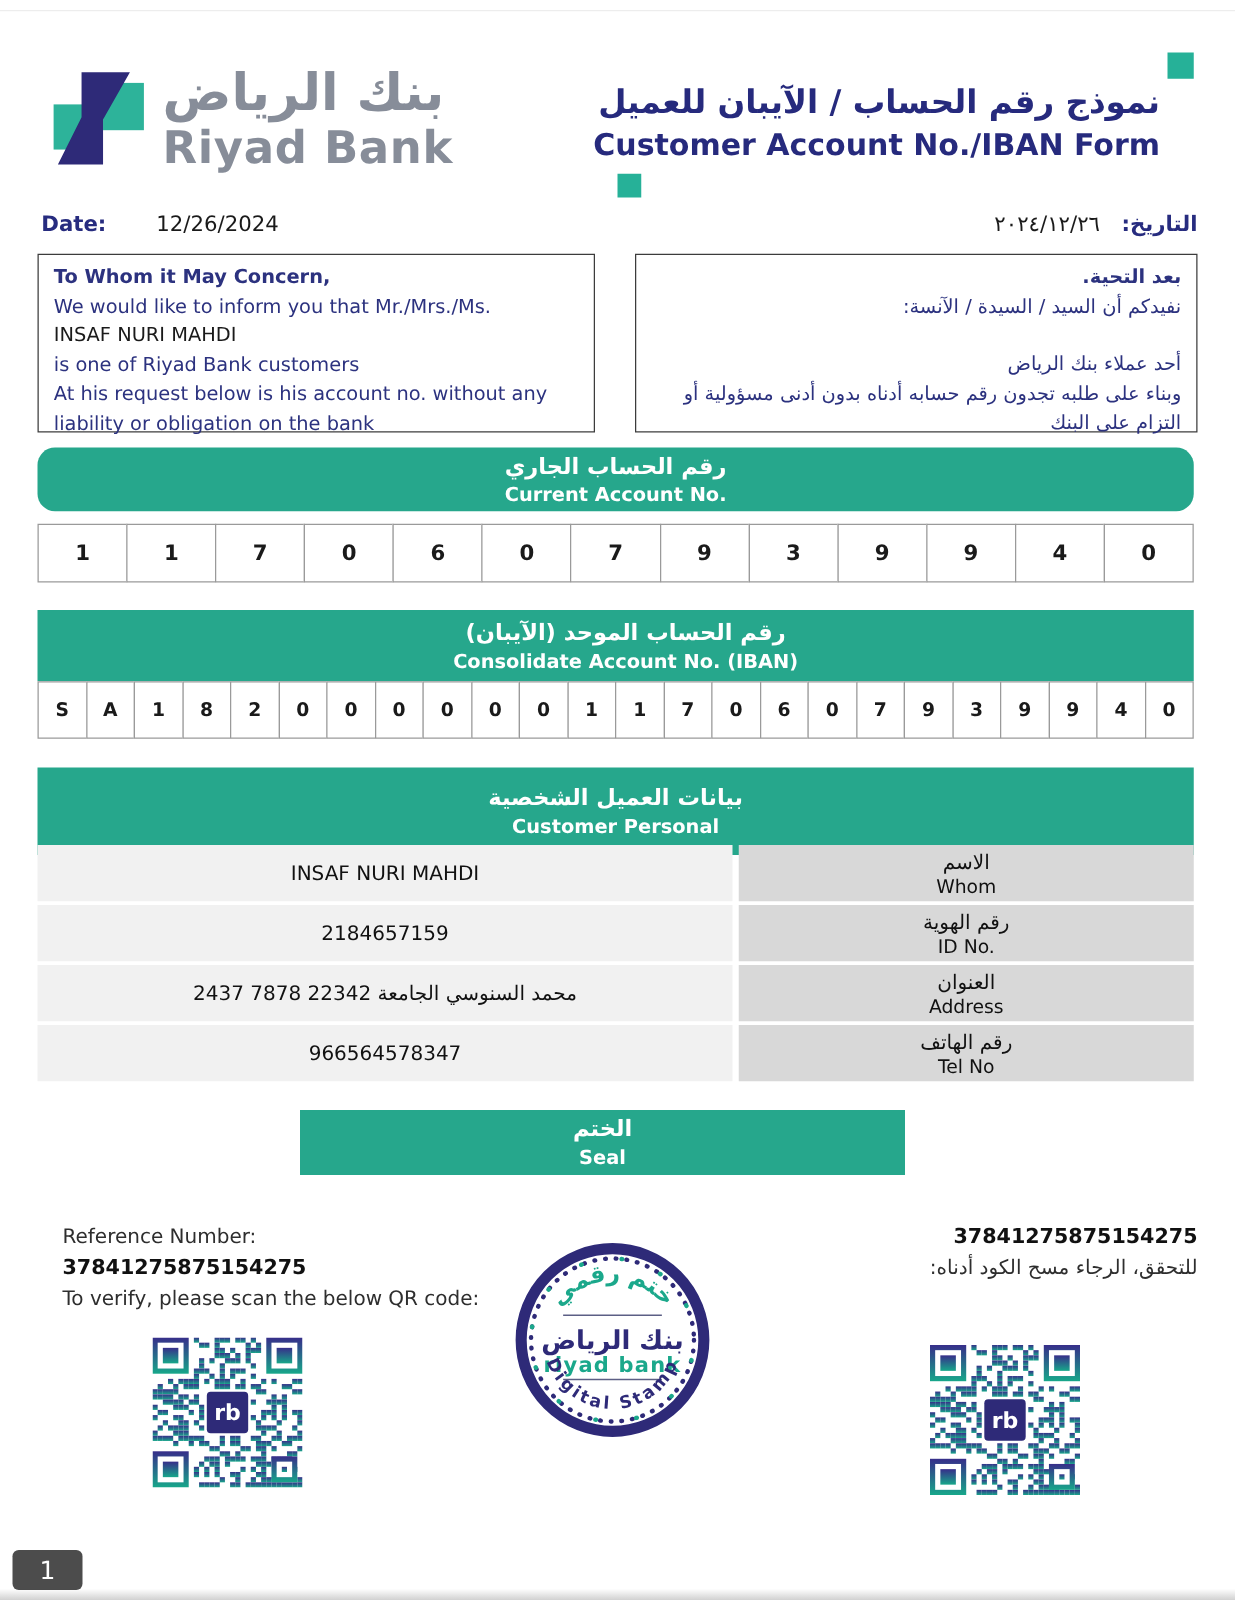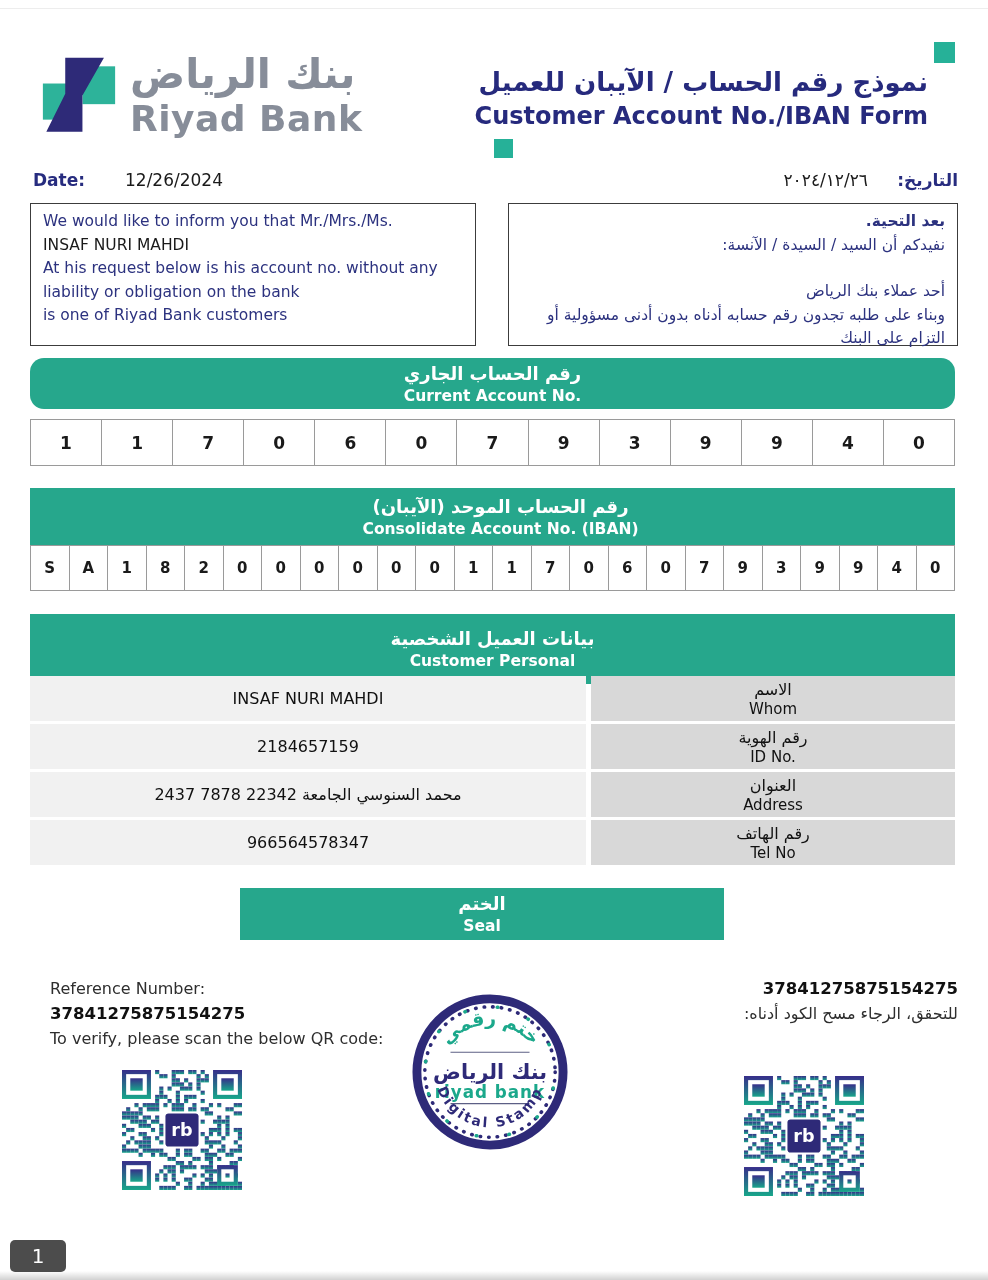--- a/index.html
+++ b/index.html
@@ -19,21 +19,21 @@
   .title-ar { font-size:26px; font-weight:bold; line-height:36px; direction:rtl; }
   .title-en { font-size:24px; font-weight:bold; line-height:33px; }
   .sq { position:absolute; background:#26b198; }
   .sq-tr { left:934px; top:42px; width:21px; height:21px; }
   .sq-mid { left:494px; top:139px; width:19px; height:19px; }
 
   
   .date-row { position:absolute; top:170px; left:0; width:988px; height:26px; font-size:17px; }
   .date-label-en { position:absolute; left:33px; color:#272c7f; font-weight:bold; }
   .date-value-en { position:absolute; left:125px; color:#1a1a1a; }
-  .date-value-ar { position:absolute; right:120px; color:#1a1a1a; direction:rtl; }
+  .date-value-ar { position:absolute; right:108px; color:#1a1a1a; direction:rtl; }
   .date-label-ar { position:absolute; right:30px; color:#272c7f; font-weight:bold; direction:rtl; }
 
   
   .info-box { position:absolute; top:203px; height:143px; border:1.5px solid #3c3c3c; background:#fff;
               padding:6px 12px; font-size:15.5px; line-height:23.5px; color:#2c327f; }
   .info-en { left:30px; width:446px; }
   .info-ar { left:508px; width:450px; direction:rtl; text-align:right; }
   .bold { font-weight:bold; }
   .name-line { color:#1a1a1a; }
   .gap-line { height:23px; }
@@ -107,24 +107,25 @@
   <div class="sq sq-mid"></div>
 
   <div class="date-row">
     <span class="date-label-en">Date:</span>
     <span class="date-value-en">12/26/2024</span>
     <span class="date-value-ar">٢٠٢٤/١٢/٢٦</span>
     <span class="date-label-ar">التاريخ:</span>
   </div>
 
   <div class="info-box info-en">
+    <div class="bold">To Whom it May Concern,</div>
     <div>We would like to inform you that Mr./Mrs./Ms.</div>
     <div class="name-line">INSAF NURI MAHDI</div>
+    <div>is one of Riyad Bank customers</div>
     <div>At his request below is his account no. without any liability or obligation on the bank</div>
-    <div>is one of Riyad Bank customers</div>
   </div>
   <div class="info-box info-ar">
     <div class="bold">بعد التحية.</div>
     <div>نفيدكم أن السيد / السيدة / الآنسة:</div>
     <div class="gap-line"></div>
     <div>أحد عملاء بنك الرياض</div>
     <div>وبناء على طلبه تجدون رقم حسابه أدناه بدون أدنى مسؤولية أو التزام على البنك</div>
   </div>
 
   <div class="band band-current">

